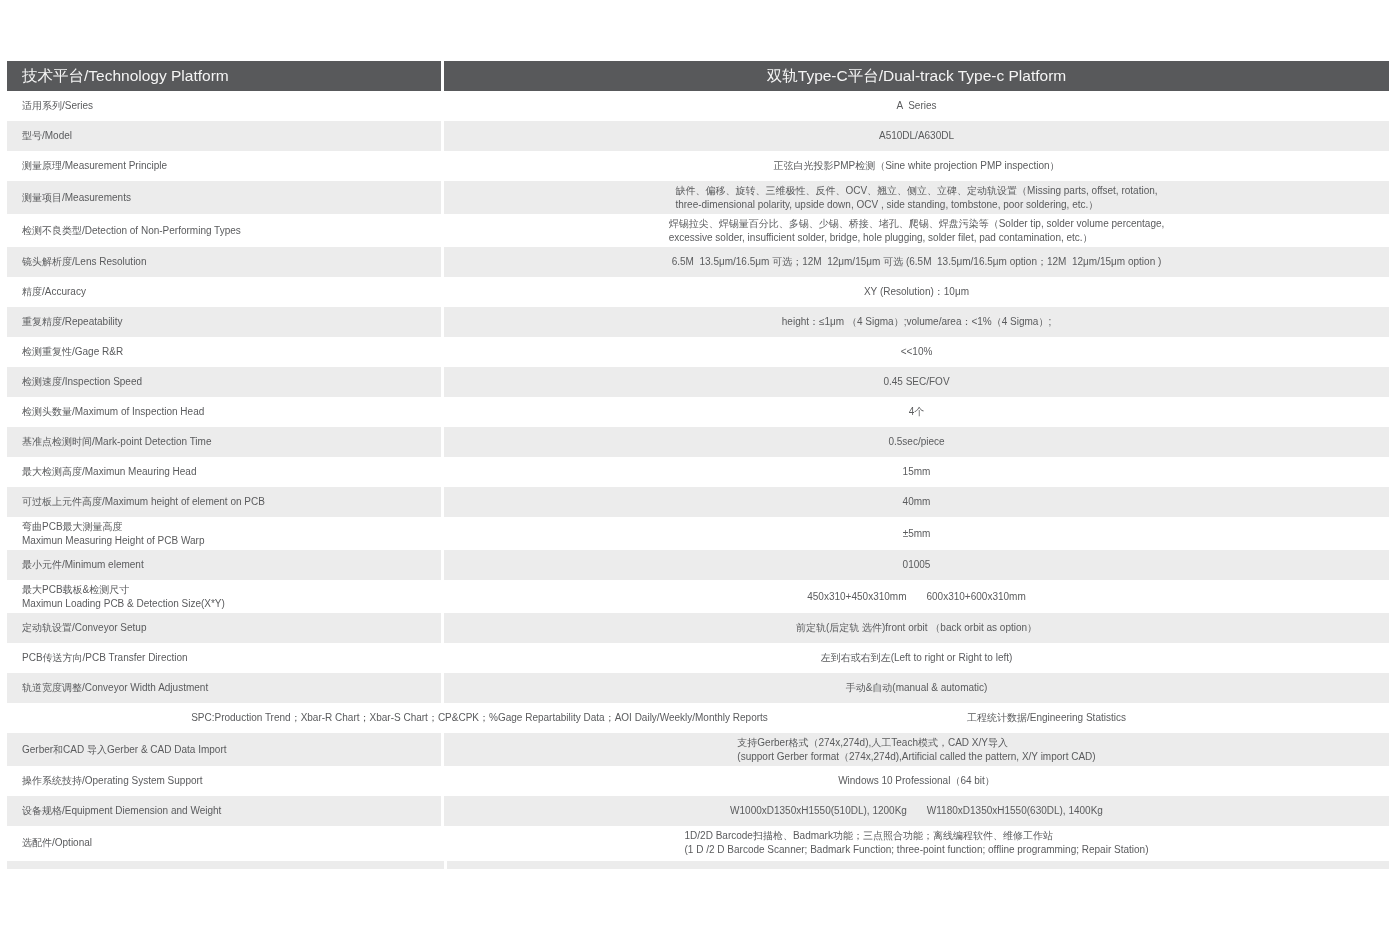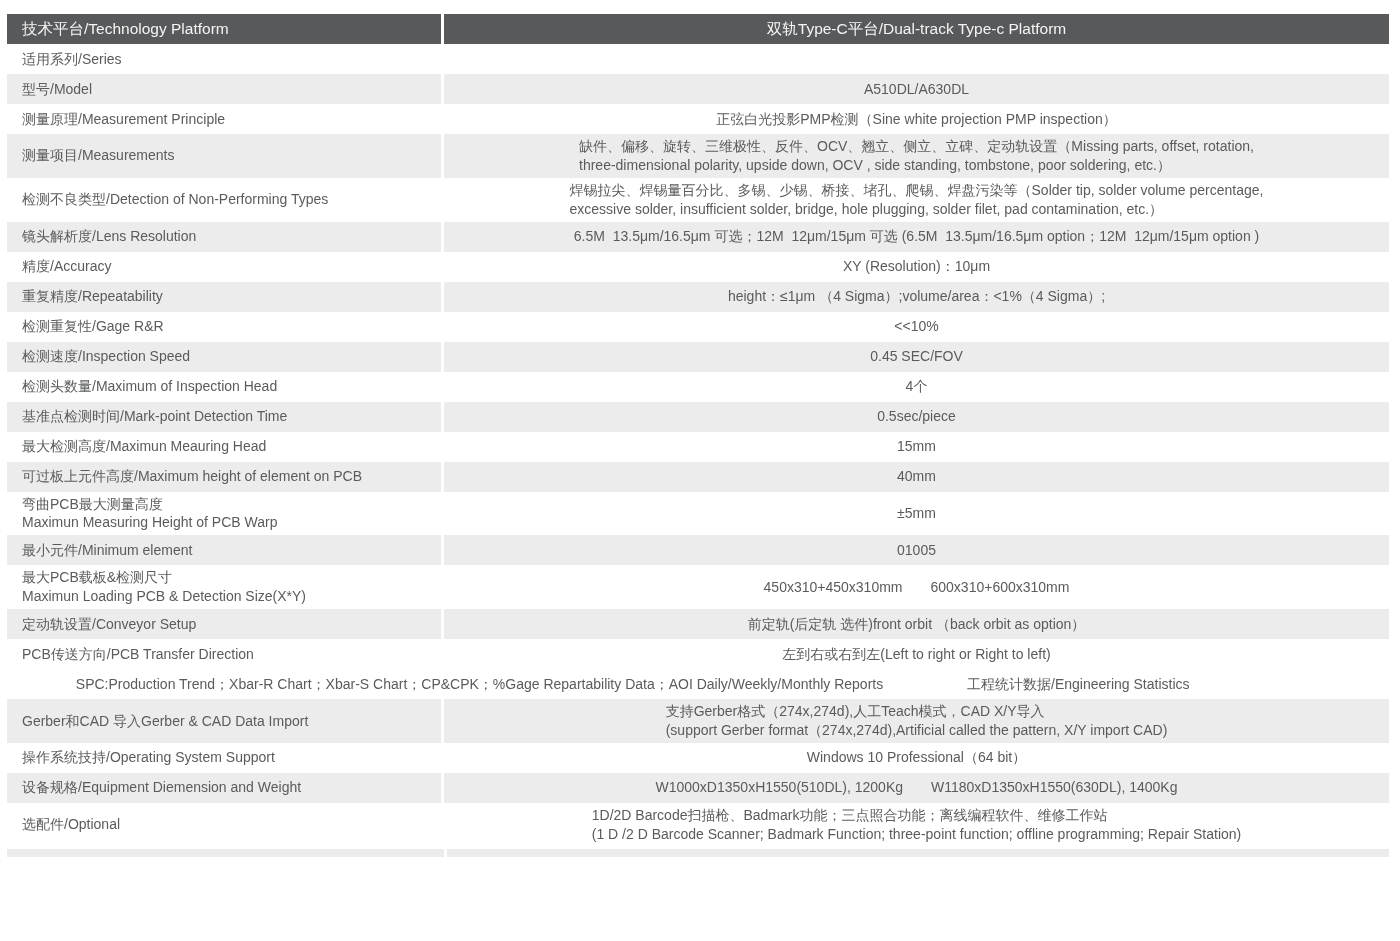--- a/index.html
+++ b/index.html
@@ -9,34 +9,35 @@
     width: 1400px;
     height: 941px;
     overflow: hidden;
     font-family: "Liberation Sans", "DejaVu Sans", sans-serif;
     color: #5a5b5d;
   }
   .page {
     box-sizing: border-box;
     padding: 14px 7px 0 7px;
     width: 1396px;
+    margin-top: 47px;
   }
   .spec-table {
     width: 100%;
   }
   .row {
     display: flex;
     align-items: stretch;
     min-height: 30px;
   }
   .cell {
     display: flex;
     align-items: center;
     box-sizing: border-box;
-    font-size: 14px;
+    font-size: 10px;
     line-height: 1.35;
     white-space: pre-wrap;
   }
   .cell.label {
     width: 437px;
     flex: 0 0 437px;
     padding: 3px 6px 3px 15px;
     border-right: 3px solid #ffffff;
     text-align: left;
   }
@@ -80,20 +81,21 @@
   <div class="spec-table">
 
     <div class="row header-row">
       <div class="cell label">技术平台/Technology Platform</div>
       <div class="cell value">双轨Type-C平台/Dual-track Type-c Platform</div>
     </div>
 
     <div id="rows">
   <div class="row">
     <div class="cell label">适用系列/Series</div>
+    <div class="cell value">A  Series</div>
   </div>
 
   <div class="row alt">
     <div class="cell label">型号/Model</div>
     <div class="cell value">A510DL/A630DL</div>
   </div>
 
   <div class="row">
     <div class="cell label">测量原理/Measurement Principle</div>
     <div class="cell value">正弦白光投影PMP检测（Sine white projection PMP inspection）</div>
@@ -176,20 +178,24 @@
   <div class="row alt">
     <div class="cell label">定动轨设置/Conveyor Setup</div>
     <div class="cell value">前定轨(后定轨 选件)front orbit （back orbit as option）</div>
   </div>
 
   <div class="row">
     <div class="cell label">PCB传送方向/PCB Transfer Direction</div>
     <div class="cell value">左到右或右到左(Left to right or Right to left)</div>
   </div>
 
+  <div class="row alt">
+    <div class="cell label">轨道宽度调整/Conveyor Width Adjustment</div>
+    <div class="cell value">手动&amp;自动(manual &amp; automatic)</div>
+  </div>
 
   <div class="row">
     <div class="cell value">SPC:Production Trend；Xbar-R Chart；Xbar-S Chart；CP&amp;CPK；%Gage Repartability Data；AOI Daily/Weekly/Monthly Reports</div>
     <div class="cell label">工程统计数据/Engineering Statistics</div>
   </div>
 
   <div class="row alt">
     <div class="cell label">Gerber和CAD 导入Gerber &amp; CAD Data Import</div>
     <div class="cell value">支持Gerber格式（274x,274d),人工Teach模式，CAD X/Y导入
 (support Gerber format（274x,274d),Artificial called the pattern, X/Y import CAD)</div>

